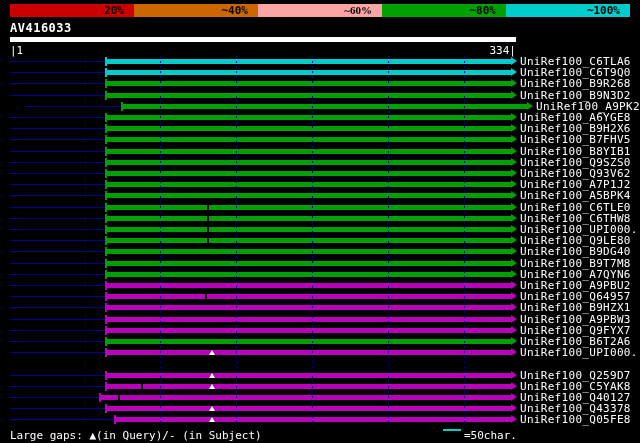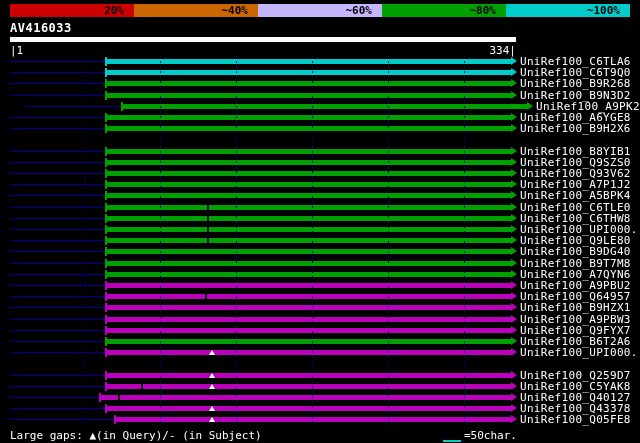--- a/index.html
+++ b/index.html
@@ -31,35 +31,35 @@
          border-top:4px solid transparent;border-bottom:4px solid transparent;border-left:6px solid #fff}
   .tickmark{position:absolute;top:2px;width:2px;height:7px;background:#000;z-index:7}
   .gaptri{position:absolute;top:3px;width:0;height:0;z-index:8;
           border-left:3px solid transparent;border-right:3px solid transparent;border-bottom:5px solid #fff}
   .alabel{position:absolute;left:520px;top:0;color:#fff;font-size:11px;line-height:11.2px;
           letter-spacing:.3px;white-space:nowrap;z-index:9;cursor:pointer}
 
   
   #legendrow{position:absolute;left:0;top:429px;width:640px;height:13px;color:#fff;font-size:11px}
   #gapnote{position:absolute;left:10px;top:0}
-  #scalenote{position:absolute;left:443px;top:0;display:flex;align-items:flex-end;gap:3px;height:13px}
+  #scalenote{position:absolute;left:443px;top:0;display:flex;align-items:flex-start;gap:3px;height:13px}
   #scaleline{display:inline-block;width:18px;height:2px;background:#00CCCC}
 </style>
 </head>
 <body>
 
 <div id="screen">
   <div id="colorkey">
       <div class="ck-seg" style="background: rgb(204, 0, 0);">
         <span>20%</span>
       </div>
       <div class="ck-seg" style="background: rgb(204, 102, 0);">
         <span>~40%</span>
       </div>
-      <div class="ck-seg" style="background: #c4b5fd;">
+      <div class="ck-seg" style="background: #fca5a5; font-family: Liberation Serif, serif;">
         <span>~60%</span>
       </div>
       <div class="ck-seg" style="background: rgb(0, 160, 0);">
         <span>~80%</span>
       </div>
       <div class="ck-seg" style="background: rgb(0, 204, 204);">
         <span>~100%</span>
       </div>
     </div>
   <div id="title">AV416033</div>
@@ -117,20 +117,27 @@
         <div class="arrow" style="left: 511.4px; border-left-color: rgb(0, 160, 0);"></div>
         <div class="alabel">UniRef100_A6YGE8</div>
       </div>
       <div class="arow" style="top: 67.2px;">
         <div class="lead" style="width: 95.7px;"></div>
         <div class="bar" style="left: 105.7px; width: 405.7px; background: rgb(0, 160, 0);"></div>
         <div class="stick" style="left: 104.7px; background: rgb(0, 160, 0);"></div>
         <div class="arrow" style="left: 511.4px; border-left-color: rgb(0, 160, 0);"></div>
         <div class="alabel">UniRef100_B9H2X6</div>
       </div>
+      <div class="arow" style="top: 78.4px;">
+        <div class="lead" style="width: 95.7px;"></div>
+        <div class="bar" style="left: 105.7px; width: 405.7px; background: rgb(0, 160, 0);"></div>
+        <div class="stick" style="left: 104.7px; background: rgb(0, 160, 0);"></div>
+        <div class="arrow" style="left: 511.4px; border-left-color: rgb(0, 160, 0);"></div>
+        <div class="alabel">UniRef100_B7FHV5</div>
+      </div>
       <div class="arow" style="top: 89.6px;">
         <div class="lead" style="width: 95.7px;"></div>
         <div class="bar" style="left: 105.7px; width: 405.7px; background: rgb(0, 160, 0);"></div>
         <div class="stick" style="left: 104.7px; background: rgb(0, 160, 0);"></div>
         <div class="arrow" style="left: 511.4px; border-left-color: rgb(0, 160, 0);"></div>
         <div class="alabel">UniRef100_B8YIB1</div>
       </div>
       <div class="arow" style="top: 100.8px;">
         <div class="lead" style="width: 95.7px;"></div>
         <div class="bar" style="left: 105.7px; width: 405.7px; background: rgb(0, 160, 0);"></div>

